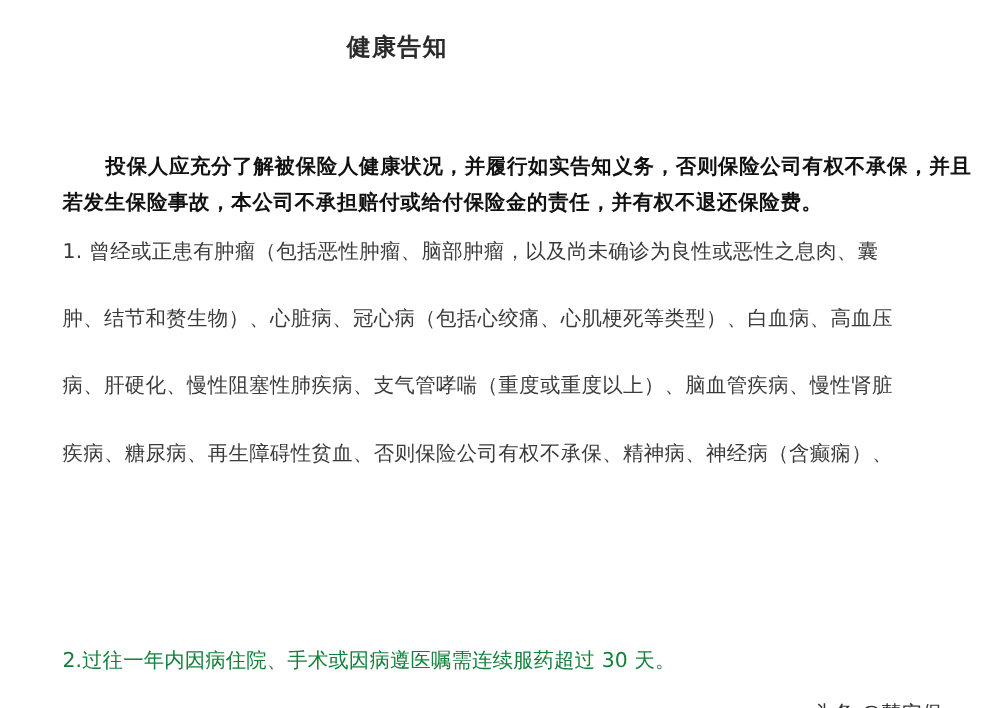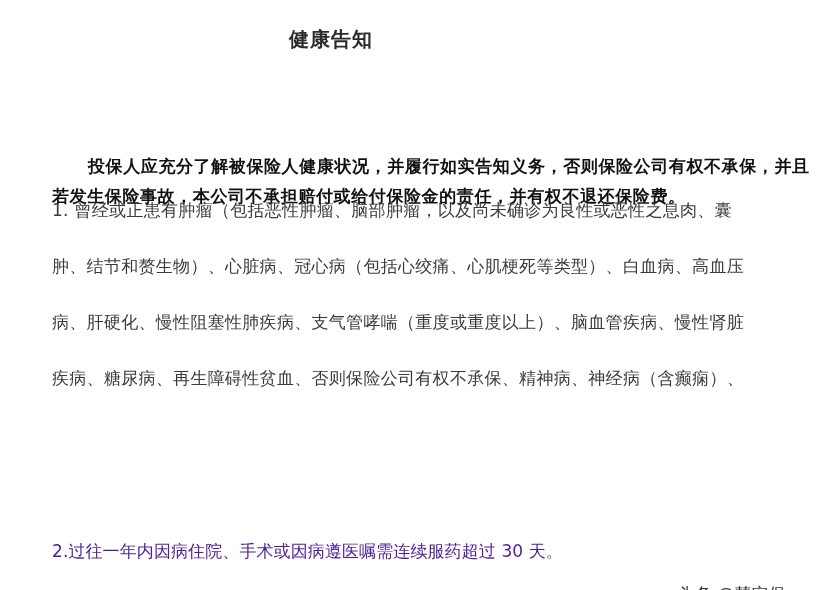--- a/index.html
+++ b/index.html
@@ -29,21 +29,20 @@
       position: absolute;
       top: 124px;
       left: 52px;
       width: 760px;
       font-size: 17px;
       font-weight: bold;
       color: #111111;
       line-height: 30px;
       text-indent: 36px;
       letter-spacing: 0.6px;
-      margin-top: 27px;
     }
     .item1 {
       position: absolute;
       top: 195px;
       left: 52px;
       width: 758px;
       font-size: 17px;
       color: #3a3a3a;
       line-height: 56px;
       margin: 0;
@@ -53,21 +52,21 @@
       display: block;
       height: 56px;
       line-height: 30px;
       white-space: nowrap;
     }
     .item2 {
       position: absolute;
       top: 538px;
       left: 52px;
       font-size: 17px;
-      color: #4c1d95;
+      color: #15803d;
       line-height: 26px;
       white-space: nowrap;
       letter-spacing: 0.1px;
     }
     .watermark {
       position: absolute;
       top: 583px;
       left: 678px;
       font-size: 17px;
       color: #333333;

